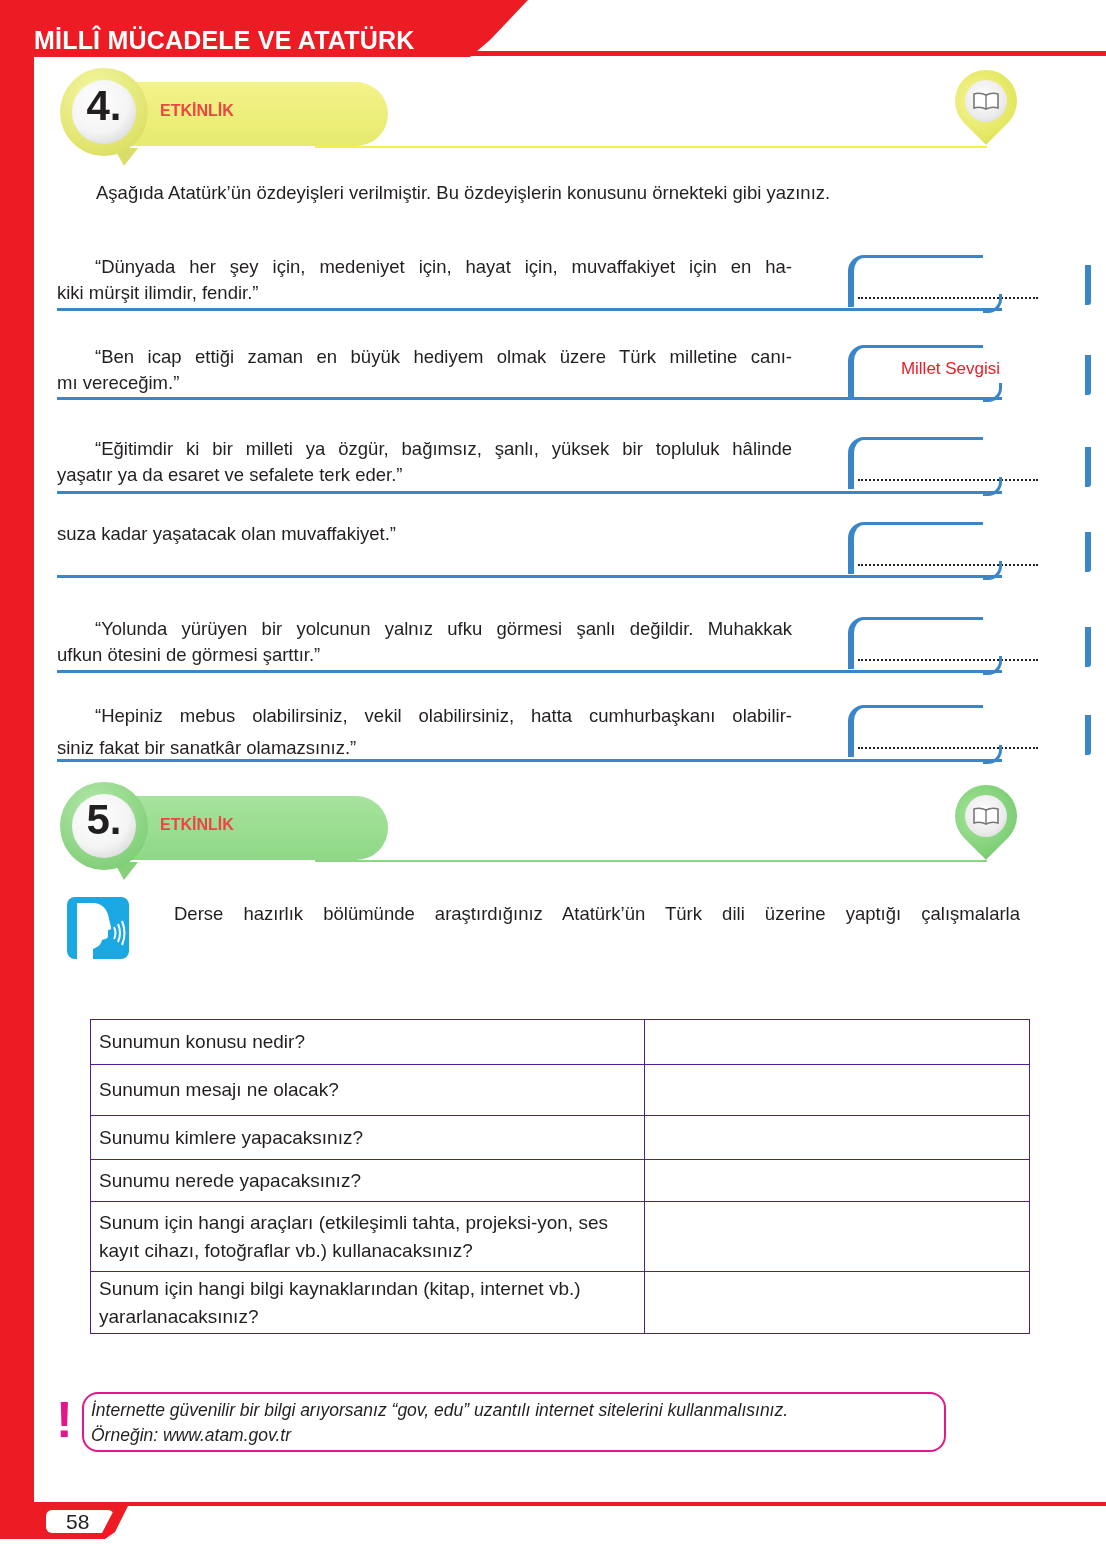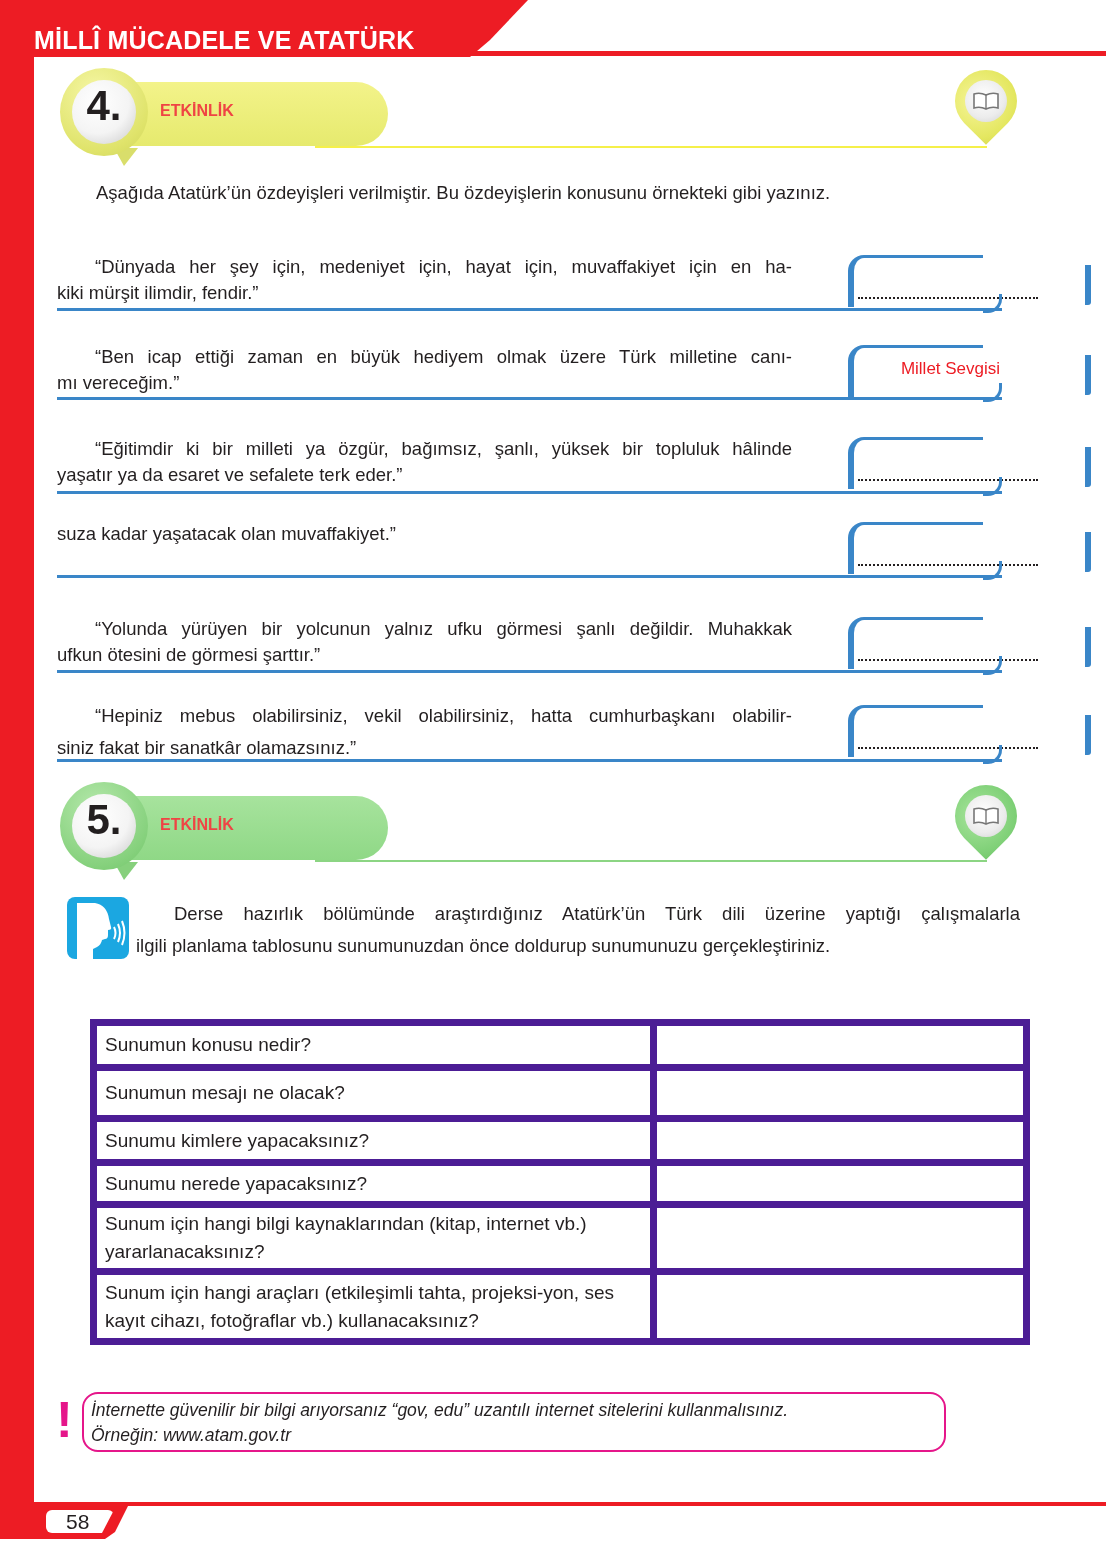--- a/index.html
+++ b/index.html
@@ -54,21 +54,21 @@
   .box .topline { position:absolute; left:28px; top:0; width:107px; height:3px; background:#3a86c8; }
   .box .right { position:absolute; right:0; top:10px; width:6px; height:40px; background:#3a86c8; border-radius:0 0 3px 0; }
   .box .dots { position:absolute; left:10px; bottom:8px; width:180px; border-bottom:2px dotted #231f20; }
   .box .answer { position:absolute; left:0; top:14px; width:205px; text-align:center; color:#ed1c24; font-size:17px; }
 
   .speak-icon { position:absolute; left:67px; top:897px; width:62px; height:62px; border-radius:8px; background:#1ba7e1; }
   .para5 { position:absolute; left:136px; top:898px; width:884px; font-size:18.5px; line-height:32px; text-align:justify; }
   .para5 .l1 { display:block; text-indent:38px; text-align:justify; text-align-last:justify; }
 
   table.plan { position:absolute; left:90px; top:1019px; width:940px; border-collapse:collapse; font-size:19px; }
-  table.plan td { border:7px solid #4c1d95; padding:2px 8px; vertical-align:middle; line-height:28px; }
+  table.plan td { border:1px solid #4c1d95; padding:2px 8px; vertical-align:middle; line-height:28px; }
   table.plan td.q { width:537px; }
 
   .warn { position:absolute; left:82px; top:1392px; width:864px; height:60px; border:2.5px solid #e5168a; border-radius:16px; box-sizing:border-box; }
   .warn-text { position:absolute; left:7px; top:4px; font-style:italic; font-size:17.5px; line-height:25px; }
   .excl { position:absolute; left:56px; top:1394px; color:#e5168a; font-weight:bold; font-size:50px; line-height:52px; }
 </style>
 </head>
 <body>
 
 <div class="red-left"></div>
@@ -190,47 +190,46 @@
 <div class="speak-icon">
   <svg width="62" height="62" viewBox="0 0 62 62">
     <path d="M10 6 H28 Q40 8 42 22 L44 30 Q45 33 41 33 L41 38 Q41 42 38 42 L35 43 Q34 48 30 50 L26 52 V62 H10 Z" fill="#fff"></path>
     <path d="M47 30 Q50 36 47 42" stroke="#fff" stroke-width="2" fill="none"></path>
     <path d="M51 27 Q55 36 51 45" stroke="#fff" stroke-width="2" fill="none"></path>
     <path d="M55 24 Q60 36 55 48" stroke="#fff" stroke-width="2" fill="none"></path>
   </svg>
 </div>
 <div class="para5">
   <span class="l1">Derse hazırlık bölümünde araştırdığınız Atatürk’ün Türk dili üzerine yaptığı çalışmalarla</span>
-  <span>ilgili planlama tablosunu sunumunuzdan önce doldurup sunumunuzu gerçekleştiriniz.</span>
 </div>
 
 <table class="plan">
   <tbody>
       <tr style="height:45px;">
         <td class="q">Sunumun konusu nedir?</td>
         <td></td>
       </tr>
   <tr style="height:51px;">
         <td class="q">Sunumun mesajı ne olacak?</td>
         <td></td>
       </tr>
   <tr style="height:44px;">
         <td class="q">Sunumu kimlere yapacaksınız?</td>
         <td></td>
       </tr>
   <tr style="height:42px;margin-top:7px;">
         <td class="q" style="line-height:24px;">Sunumu nerede yapacaksınız?</td>
         <td></td>
       </tr>
+  <tr style="height:70px;">
+        <td class="q">Sunum için hangi araçları (etkileşimli tahta, projeksi-yon, ses kayıt cihazı, fotoğraflar vb.) kullanacaksınız?</td>
+        <td></td>
+      </tr>
   <tr style="height:62px;">
         <td class="q">Sunum için hangi bilgi kaynaklarından (kitap, internet vb.) yararlanacaksınız?</td>
-        <td></td>
-      </tr>
-  <tr style="height:70px;">
-        <td class="q">Sunum için hangi araçları (etkileşimli tahta, projeksi-yon, ses kayıt cihazı, fotoğraflar vb.) kullanacaksınız?</td>
         <td></td>
       </tr>
 </tbody>
   </table>
 
 <div class="excl">!</div>
 <div class="warn">
   <div class="warn-text">
     <div>İnternette güvenilir bir bilgi arıyorsanız “gov, edu” uzantılı internet sitelerini kullanmalısınız.</div>
     <div>Örneğin:  www.atam.gov.tr</div>

